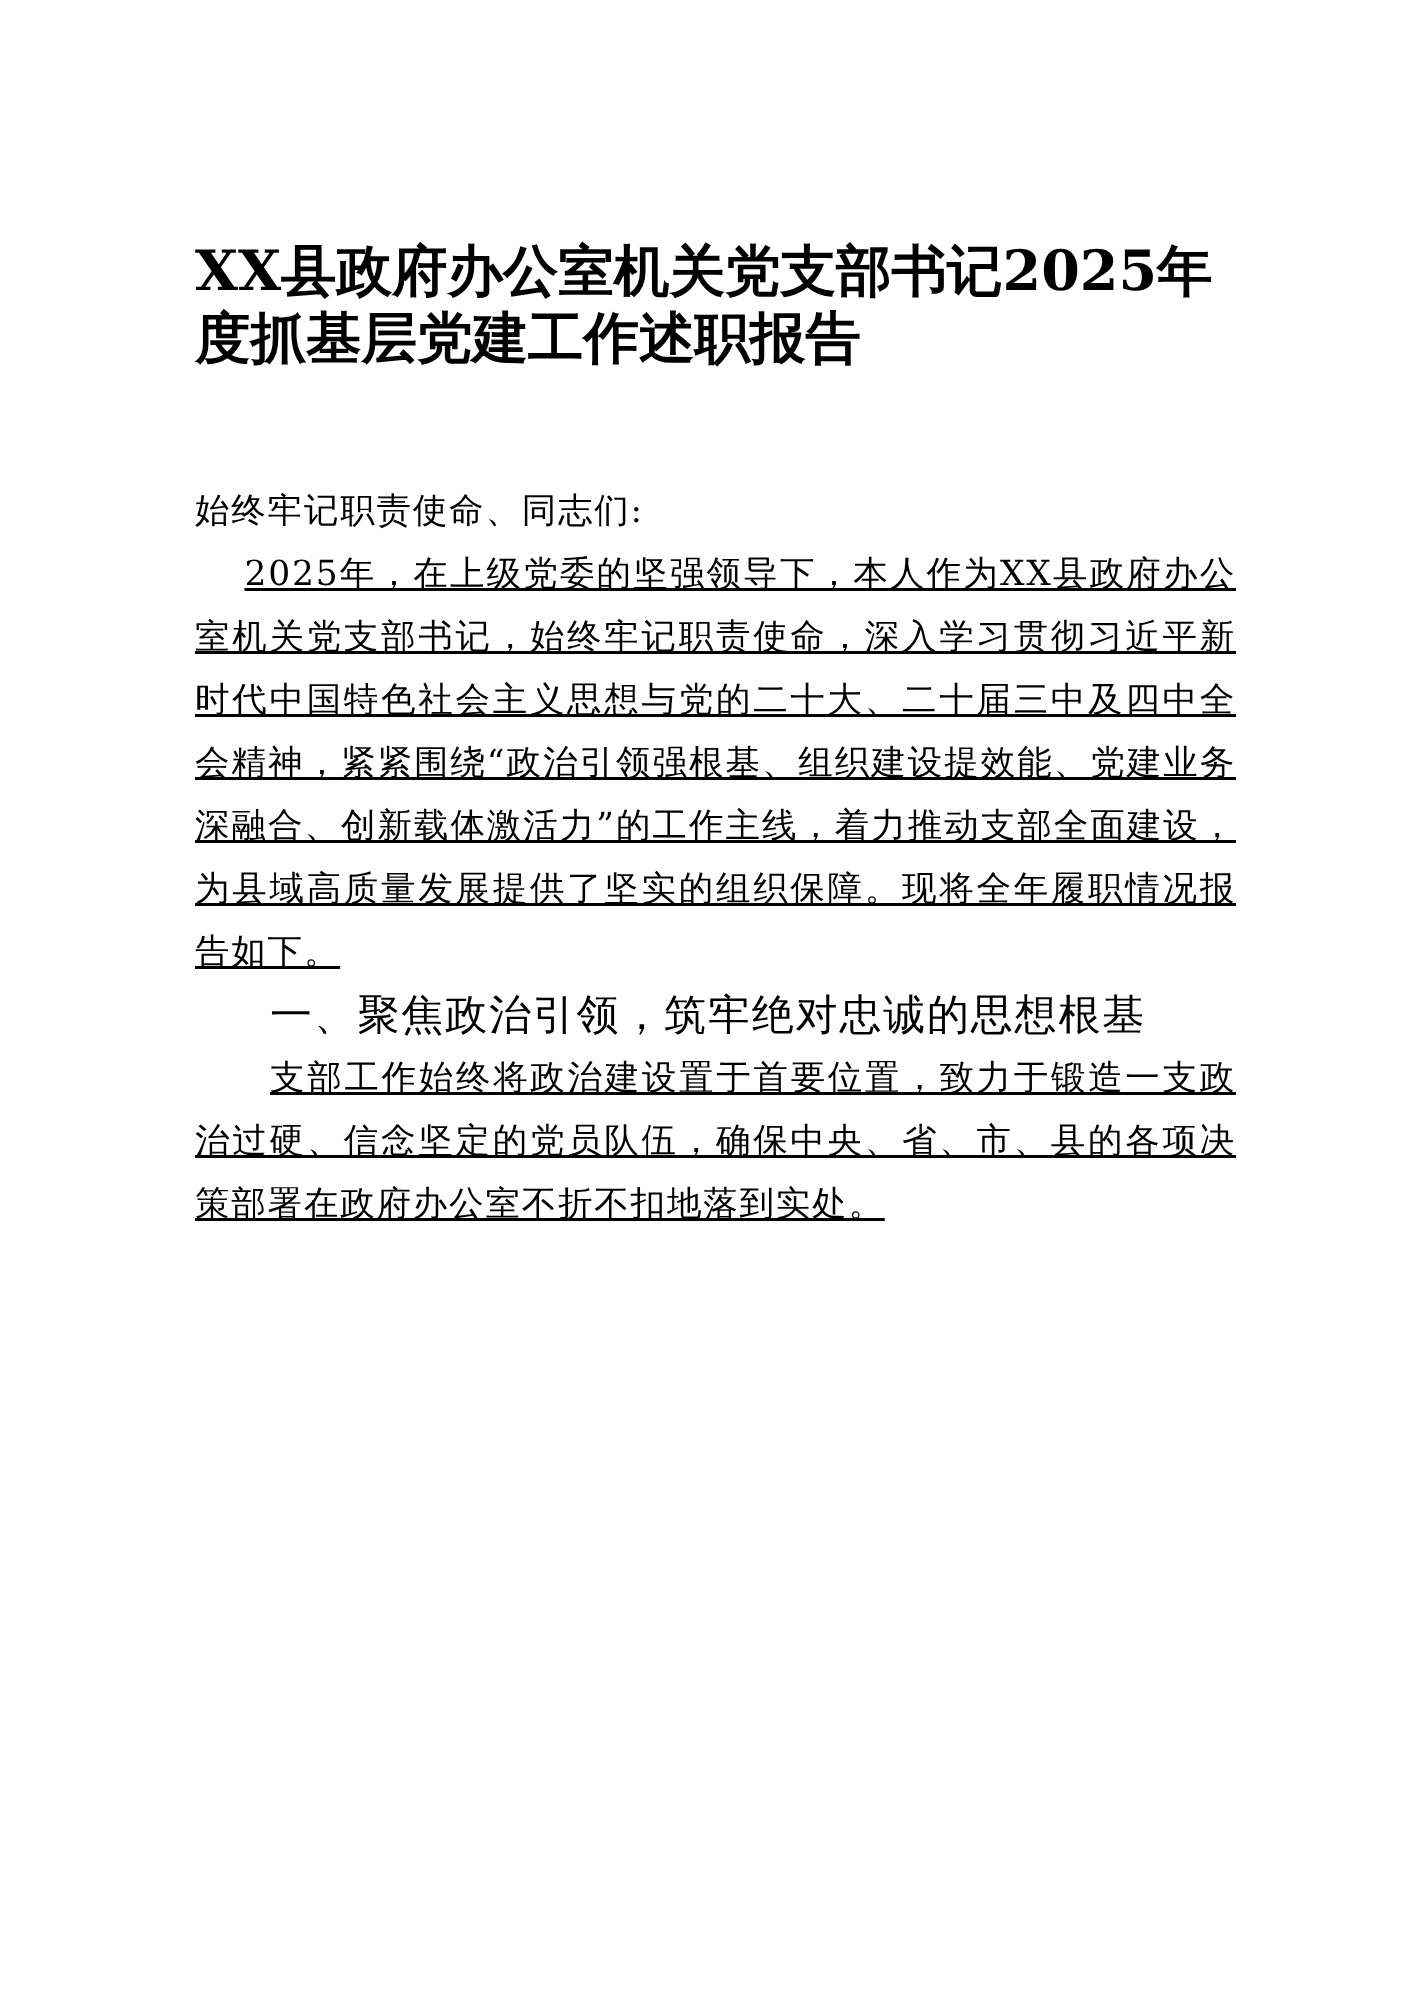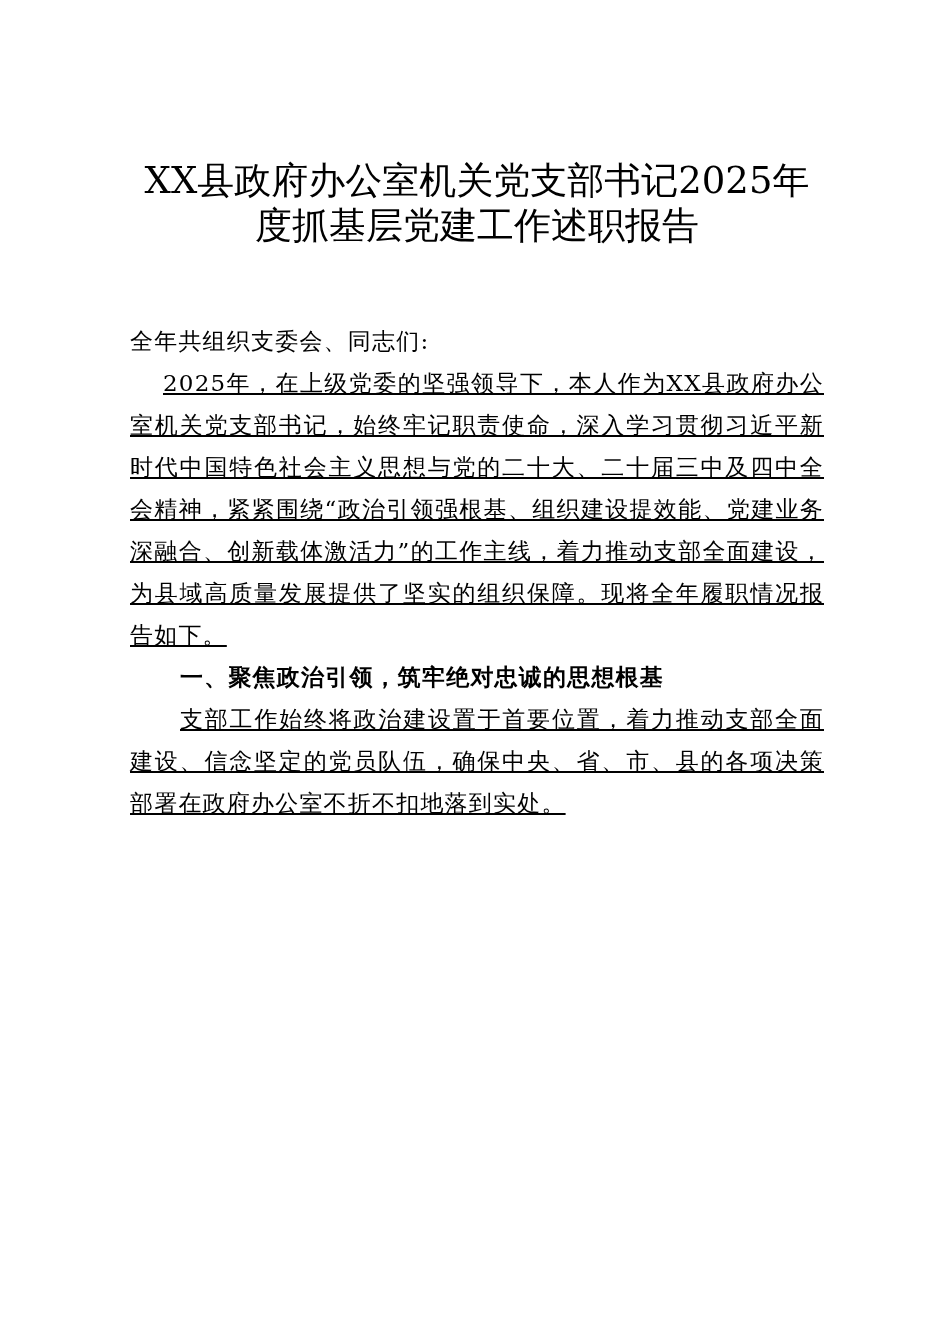--- a/index.html
+++ b/index.html
@@ -25,24 +25,24 @@
     }
     .content {
       position: absolute;
       left: 130px;
       top: 158px;
       width: 694px;
     }
     .doc-title {
       margin: 0;
       font-family: "DejaVu Serif", "Liberation Serif", serif;
-      font-weight: normal;
+      font-weight: bold;
       font-size: 37px;
       line-height: 45px;
-      text-align: center;
+      text-align: left;
       letter-spacing: 0px;
     }
     .salutation {
       margin: 0;
       margin-top: 72px;
       font-size: 23px;
       line-height: 42px;
       letter-spacing: 1.2px;
     }
     .para {
@@ -53,36 +53,36 @@
       text-align: justify;
       text-justify: inter-character;
       letter-spacing: 1.2px;
       text-decoration: underline;
     }
     .para.indent2 {
       text-indent: 50px;
     }
     .section-heading {
       margin: 0;
-      font-size: 23px;
+      font-size: 28px;
       line-height: 42px;
-      font-weight: bold;
+      font-weight: normal;
       text-indent: 50px;
       letter-spacing: 1.2px;
     }
   </style>
 </head>
 <body>
 
 <div class="page">
   <div class="content">
     <h1 class="doc-title">XX县政府办公室机关党支部书记2025年度抓基层党建工作述职报告</h1>
 
-    <p class="salutation">全年共组织支委会、同志们:</p>
+    <p class="salutation">始终牢记职责使命、同志们:</p>
 
     <p class="para">2025年，在上级党委的坚强领导下，本人作为XX县政府办公室机关党支部书记，始终牢记职责使命，深入学习贯彻习近平新时代中国特色社会主义思想与党的二十大、二十届三中及四中全会精神，紧紧围绕“政治引领强根基、组织建设提效能、党建业务深融合、创新载体激活力”的工作主线，着力推动支部全面建设，为县域高质量发展提供了坚实的组织保障。现将全年履职情况报告如下。</p>
 
     <p class="section-heading">一、聚焦政治引领，筑牢绝对忠诚的思想根基</p>
 
-    <p class="para indent2">支部工作始终将政治建设置于首要位置，着力推动支部全面建设、信念坚定的党员队伍，确保中央、省、市、县的各项决策部署在政府办公室不折不扣地落到实处。</p>
+    <p class="para indent2">支部工作始终将政治建设置于首要位置，致力于锻造一支政治过硬、信念坚定的党员队伍，确保中央、省、市、县的各项决策部署在政府办公室不折不扣地落到实处。</p>
 
   </div>
 </div>
 
 </body></html>

